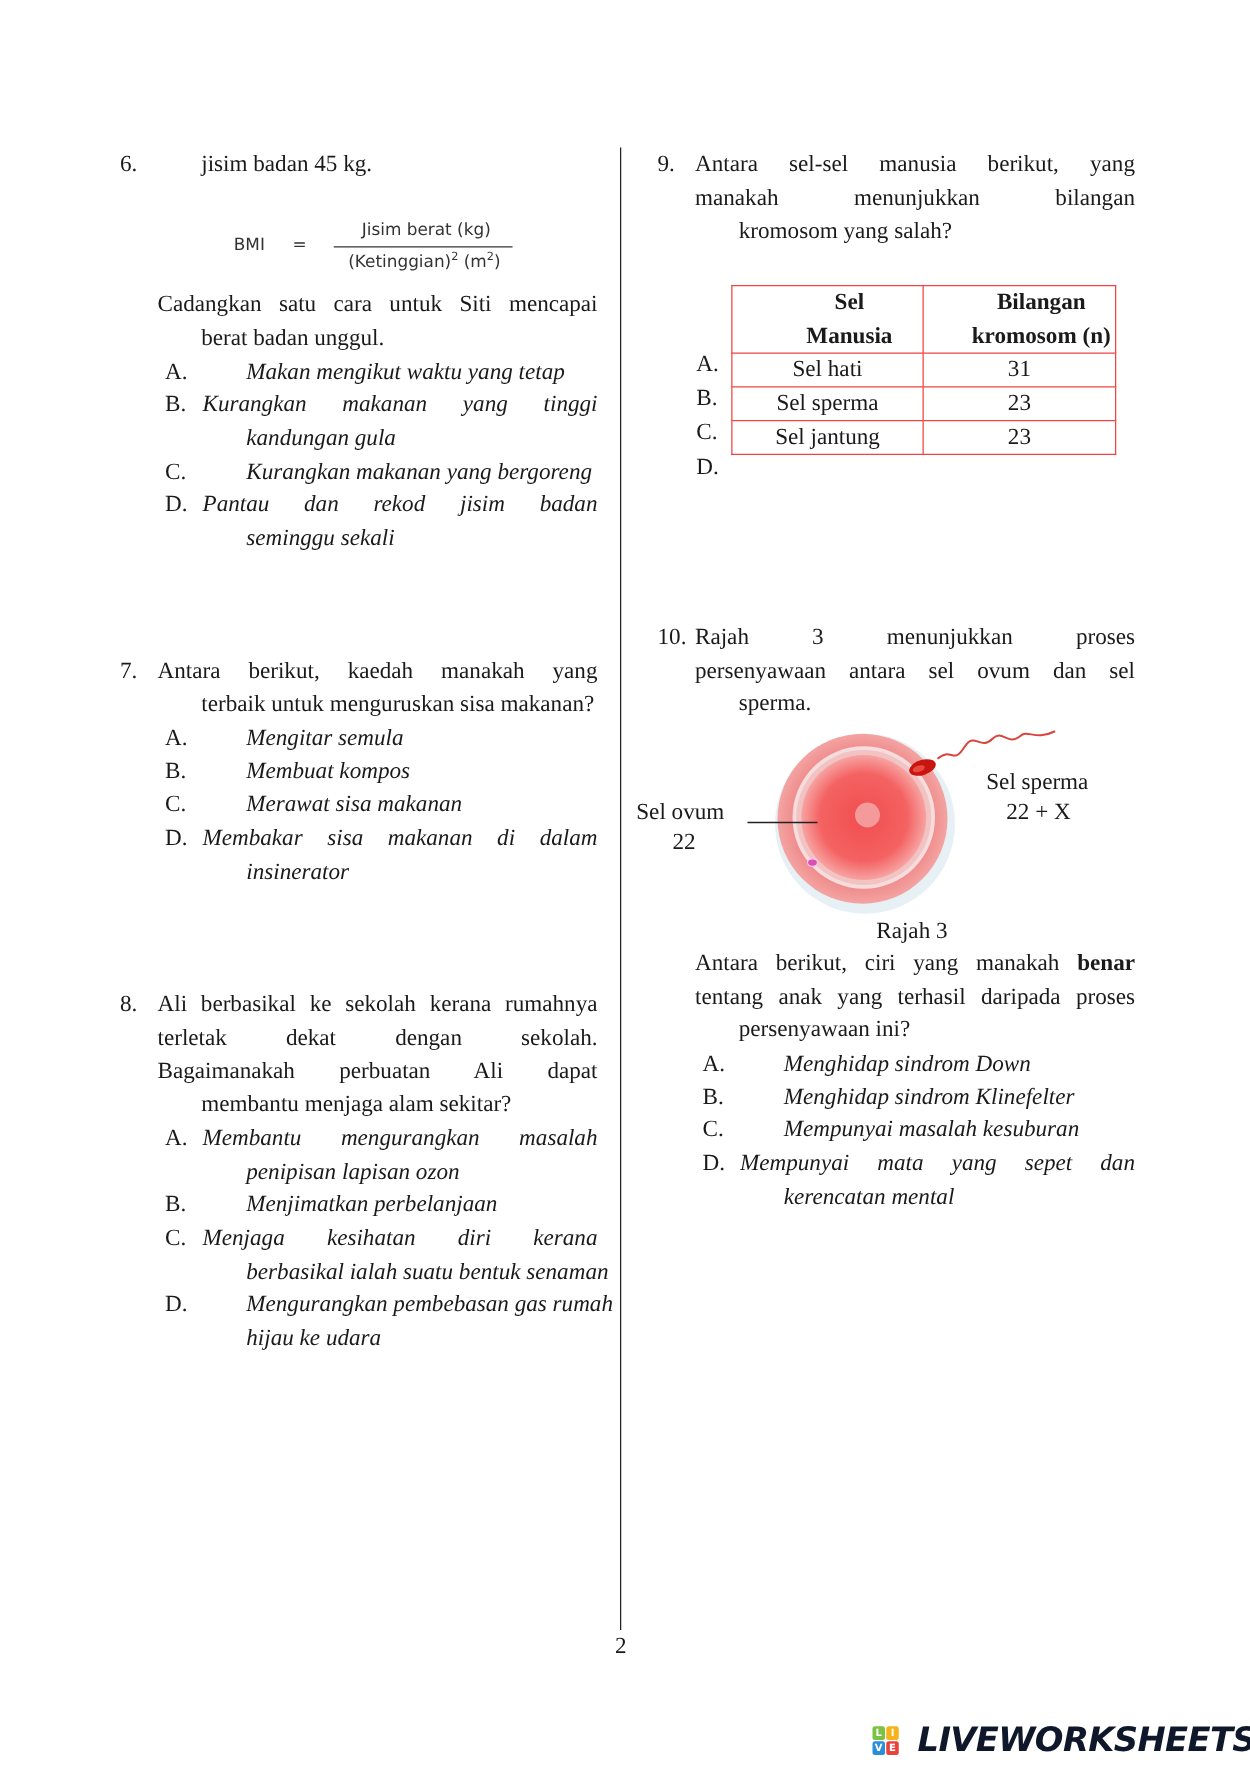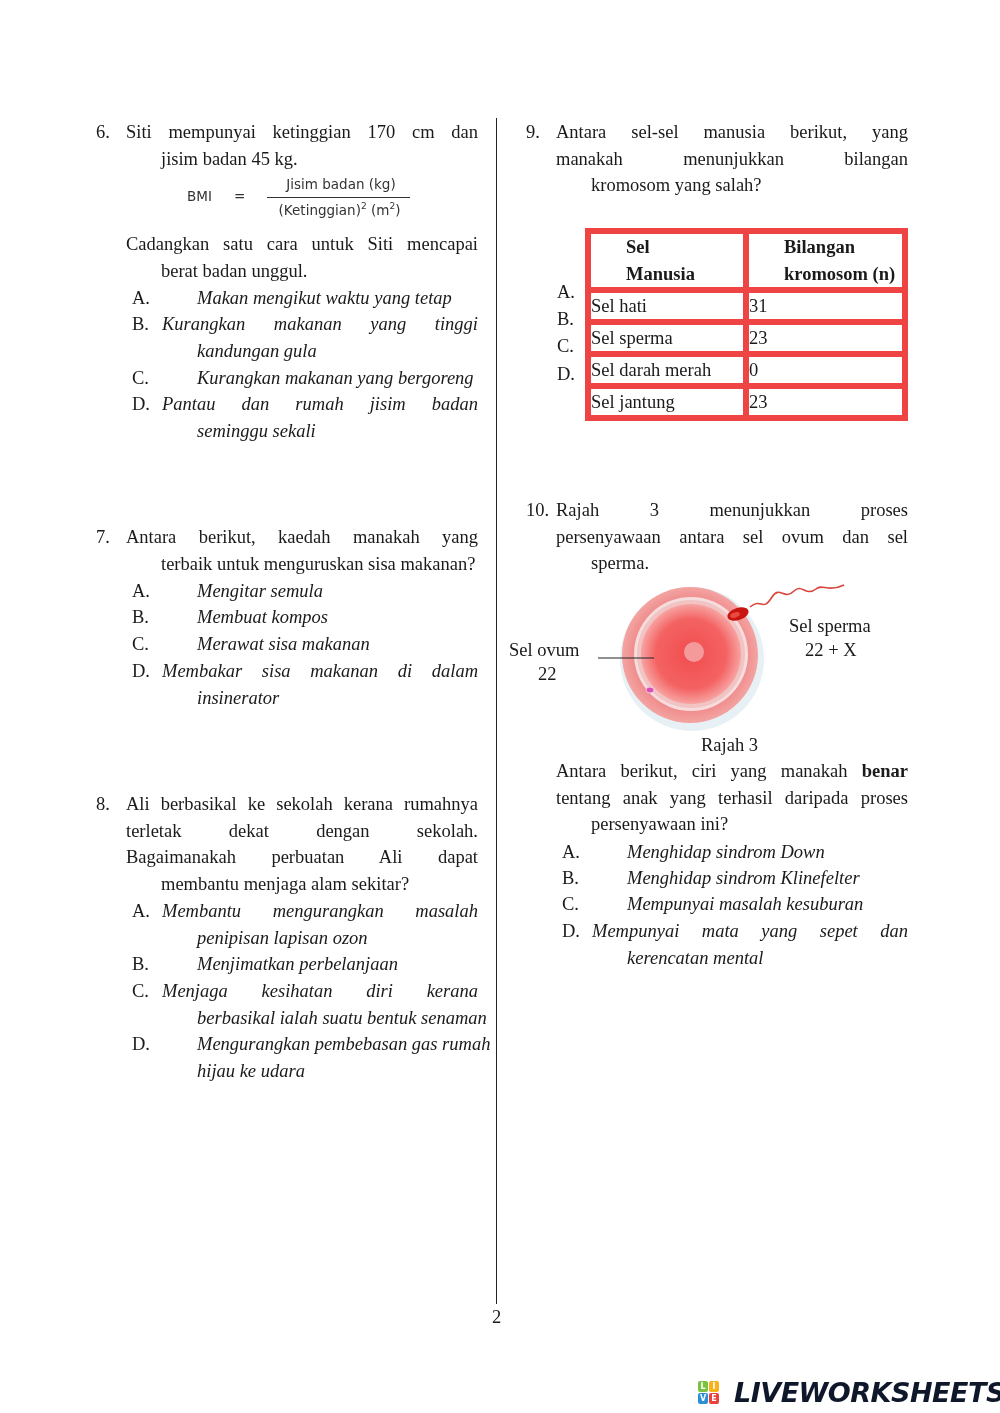--- a/index.html
+++ b/index.html
@@ -18,46 +18,45 @@
   
   .bmi { position: absolute; left: 187px; top: 174px; font-family: "DejaVu Sans", sans-serif; font-size: 13.5px; color: #333; }
   .bmi .lhs { position: absolute; left: 0; top: 14px; }
   .bmi .eq { position: absolute; left: 47px; top: 14px; }
   .bmi .num { position: absolute; left: 84px; top: 2px; width: 140px; text-align: center; }
   .bmi .bar { position: absolute; left: 80px; top: 23px; width: 143px; height: 1px; background: #333; }
   .bmi .den { position: absolute; left: 80px; top: 27px; width: 145px; text-align: center; }
   .bmi sup { font-size: 9px; }
   
   table.kro { position: absolute; left: 585px; top: 228px; border-collapse: collapse; font-size: 18.5px; }
-  table.kro td, table.kro th { border: 6px solid #ef4444; text-align: left; padding: 0; }
+  table.kro td, table.kro th { border: 1px solid #ef4444; text-align: center; padding: 0; }
   table.kro th { font-weight: bold; line-height: 26.5px; }
   table.kro td { height: 26px; line-height: 26px; }
   .rowlbl { position: absolute; left: 557px; font-size: 18.5px; }
   
   .logo { position: absolute; left: 698px; top: 1380px; height: 26px; }
   .logo .tiles { position: absolute; left: 0; top: 1px; width: 22px; height: 24px; }
   .tile { position: absolute; width: 10px; height: 11px; border-radius: 2px; color: #fff;
           font-family: "DejaVu Sans", sans-serif; font-weight: bold; font-size: 8px; line-height: 11px; text-align: center; }
   .logo .word { position: absolute; left: 36px; top: -3px; font-family: "DejaVu Sans", sans-serif; font-weight: bold;
                 font-size: 27px; letter-spacing: -0.5px; color: #0f172a; white-space: nowrap; font-style: italic; }
 </style>
 </head>
 <body>
 
 <div>
   <span class="abs txt qnum" style="left:96px;top:119px;">6.</span>
   <div class="abs txt" style="left:126px;top:119px;width:352px;">
-    <span class="jline">Siti mempunyai ketinggian 170 cm dan</span>
     <span class="line">jisim badan 45 kg.</span>
   </div>
 
   <div class="bmi">
     <span class="lhs">BMI</span>
     <span class="eq">=</span>
-    <span class="num">Jisim badan (kg)</span>
+    <span class="num">Jisim berat (kg)</span>
     <span class="bar"></span>
     <span class="den"><span>(Ketinggian)</span><sup>2</sup><span> (m</span><sup>2</sup><span>)</span></span>
   </div>
 
   <div class="abs txt" style="left:126px;top:231px;width:352px;font-family:Liberation Serif, serif;">
     <span class="jline">Cadangkan satu cara untuk Siti mencapai</span>
     <span class="line">berat badan unggul.</span>
   </div>
 
   <div class="abs txt opt" style="left:132px;top:285px;width:346px;height:27px;">
@@ -71,21 +70,21 @@
         <span class="line">kandungan gula</span>
       </span>
   </div>
   <div class="abs txt opt" style="left:132px;top:365px;width:346px;height:27px;">
     <span class="lbl">C.</span>
     <span class="body line">Kurangkan makanan yang bergoreng</span>
   </div>
   <div class="abs txt opt" style="left:132px;top:391px;width:346px;height:54px;">
     <span class="lbl">D.</span>
     <span class="body">
-        <span class="jline">Pantau dan rumah jisim badan</span>
+        <span class="jline">Pantau dan rekod jisim badan</span>
         <span class="line">seminggu sekali</span>
       </span>
   </div>
 </div>
 
 <div>
   <span class="abs txt qnum" style="left:96px;top:524px;">7.</span>
   <div class="abs txt" style="left:126px;top:524px;width:352px;">
     <span class="jline">Antara berikut, kaedah manakah yang</span>
     <span class="line">terbaik untuk menguruskan sisa makanan?</span>
@@ -168,24 +167,20 @@
             <span class="line">kromosom (n)</span>
           </th>
     </tr>
     <tr>
       <td>Sel hati</td>
       <td>31</td>
     </tr>
     <tr>
       <td>Sel sperma</td>
       <td>23</td>
-    </tr>
-    <tr>
-      <td>Sel darah merah</td>
-      <td>0</td>
     </tr>
     <tr>
       <td>Sel jantung</td>
       <td>23</td>
     </tr>
   </tbody>
     </table>
   <span class="rowlbl" style="top:282px;">A.</span>
   <span class="rowlbl" style="top:309px;">B.</span>
   <span class="rowlbl" style="top:336px;">C.</span>

